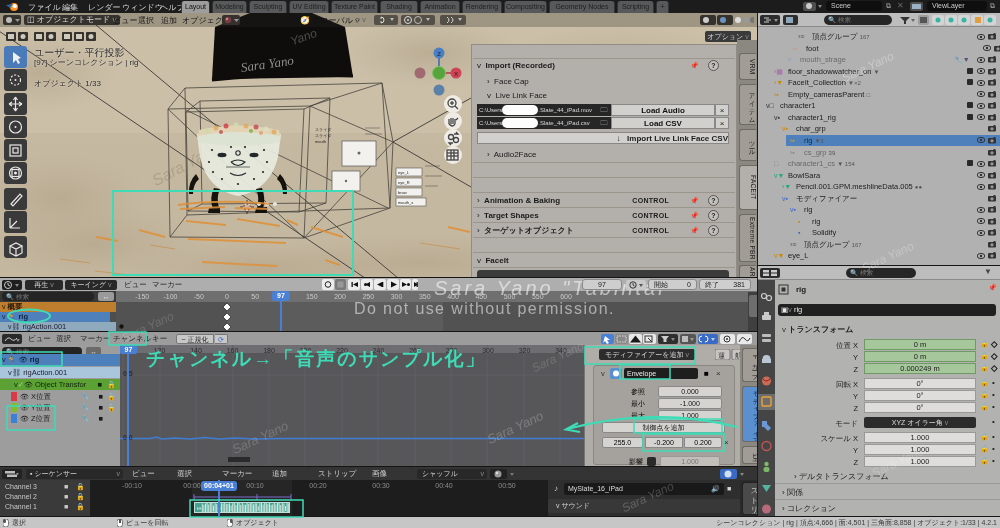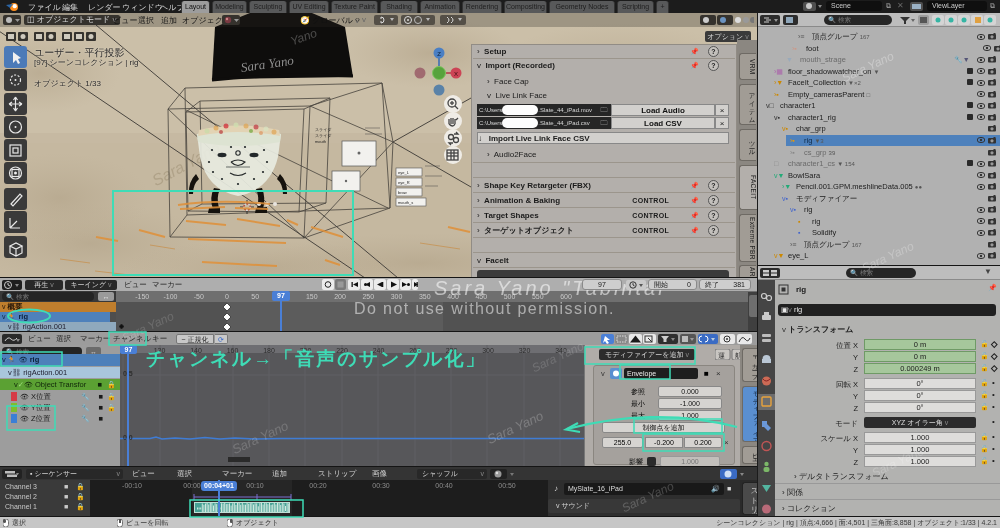--- a/index.html
+++ b/index.html
@@ -382,39 +382,37 @@
             <circle cx="38" cy="5" r="3"></circle>
             <circle cx="46" cy="5" r="3" fill="#999"></circle>
             <circle cx="53" cy="5" r="3" fill="#777"></circle>
           </g>
         </svg>
 </div>
 
 <div class="abs" id="npanel" style="left:471px;top:31px;width:266px;height:234px;font-size:8px;color:#1b1b1b">
   <div class="abs" style="left:234px;top:-13px;width:46px;height:11px;background:#3a3a3a;border-radius:2px;color:#ddd;font-size:7px;text-align:center;line-height:11px">オプション <span style="color:#888">v</span></div>
   <div class="abs" style="left:0;top:0;width:266px;height:234px;background:#b3afab;border:1px solid #918c85"></div>
-  <div class="nrow" style="top:1px">›&nbsp; <b>Setup</b><span class="pin">📌</span><span class="q">?</span></div>
   <div class="nrow" style="top:15px">v&nbsp; <b>Import (Recorded)</b><span class="pin">📌</span><span class="q">?</span></div>
   <div class="nsub" style="top:32px;left:16px">›&nbsp; Face Cap</div>
   <div class="nsub" style="top:46px;left:16px">v&nbsp; Live Link Face</div>
   <div class="abs" style="top:60px;left:6px;width:254px;height:13px">
     <span class="abs" style="left:0;width:120px;height:12px;background:#262626;color:#d8d8d8;font-size:6px;line-height:12px;padding-left:2px;overflow:hidden">C:\Users<span style="display:inline-block;width:36px;height:10px;background:#fdfdfd;border-radius:5px;vertical-align:-3px"></span>.Slate_44_iPad.mov</span>
     <span class="abs" style="left:120px;width:14px;height:12px;background:#262626;color:#ccc;text-align:center;font-size:7px;line-height:12px">🗀</span>
     <span class="abs" style="left:134px;width:104px;height:12px;background:#d2d0cd;border:1px solid #888;color:#111;text-align:center;font-size:8px;line-height:11px;font-weight:bold">Load Audio</span>
     <span class="abs" style="left:238px;width:14px;height:12px;background:#d2d0cd;border:1px solid #888;text-align:center;font-size:8px;line-height:11px">×</span>
   </div>
   <div class="abs" style="top:73px;left:6px;width:254px;height:13px">
     <span class="abs" style="left:0;width:120px;height:12px;background:#262626;color:#d8d8d8;font-size:6px;line-height:12px;padding-left:2px;overflow:hidden">C:\Users<span style="display:inline-block;width:36px;height:10px;background:#fdfdfd;border-radius:5px;vertical-align:-3px"></span>.Slate_44_iPad.csv</span>
     <span class="abs" style="left:120px;width:14px;height:12px;background:#262626;color:#ccc;text-align:center;font-size:7px;line-height:12px">🗀</span>
     <span class="abs" style="left:134px;width:104px;height:12px;background:#d2d0cd;border:1px solid #888;color:#111;text-align:center;font-size:8px;line-height:11px;font-weight:bold">Load CSV</span>
     <span class="abs" style="left:238px;width:14px;height:12px;background:#d2d0cd;border:1px solid #888;text-align:center;font-size:8px;line-height:11px">×</span>
   </div>
-  <div class="abs" style="top:88px;left:6px;width:252px;height:12px;background:#d2d0cd;border:1px solid #888;text-align:left;font-weight:bold;font-size:8px;line-height:11px">↓&nbsp;&nbsp;&nbsp;Import Live Link Face CSV</div>
+  <div class="abs" style="top:88px;left:6px;width:252px;height:12px;background:#d2d0cd;border:1px solid #888;text-align:right;font-weight:bold;font-size:8px;line-height:11px">↓&nbsp;&nbsp;&nbsp;Import Live Link Face CSV</div>
   <div class="nsub" style="top:105px;left:16px">›&nbsp; Audio2Face</div>
-  <div class="nrow" style="top:135px">›&nbsp; <b>Shape Key Retargeter (FBX)</b><span class="pin">📌</span><span class="q">?</span></div>
   <div class="nrow" style="top:165px">›&nbsp; <b>Target Shapes</b><span class="ctl">CONTROL</span><span class="pin" style="color:#f5f5f5">📌</span><span class="q">?</span></div>
   <div class="nrow" style="top:150px">›&nbsp; <b>Animation &amp; Baking</b><span class="ctl">CONTROL</span><span class="pin" style="color:#f5f5f5">📌</span><span class="q">?</span></div>
   <div class="nrow" style="top:180px">›&nbsp; <b>ターゲットオブジェクト</b><span class="ctl">CONTROL</span><span class="pin" style="color:#f5f5f5">📌</span><span class="q">?</span></div>
   <div class="nrow" style="top:210px">v&nbsp; <b>FaceIt</b></div>
   <div class="abs" style="top:226px;left:6px;width:252px;height:8px;background:#3b3b3b;border-radius:3px 3px 0 0"></div>
   <div class="nsep" style="top:14px"></div>
   <div class="nsep" style="top:118px"></div>
         <div class="nsep" style="top:133px"></div>
   <div class="nsep" style="top:148px"></div>
         <div class="nsep" style="top:163px"></div>

